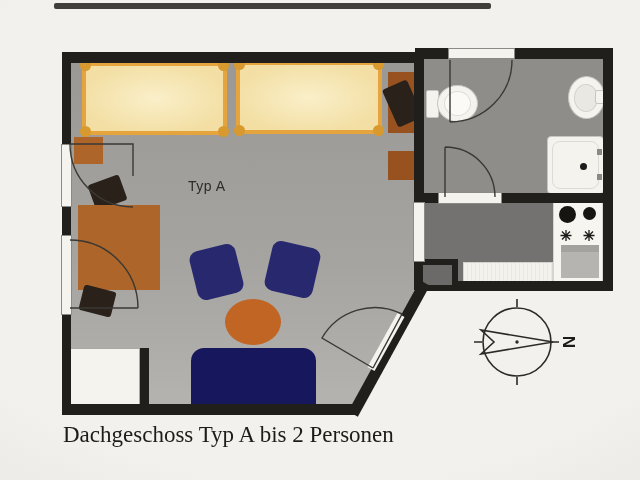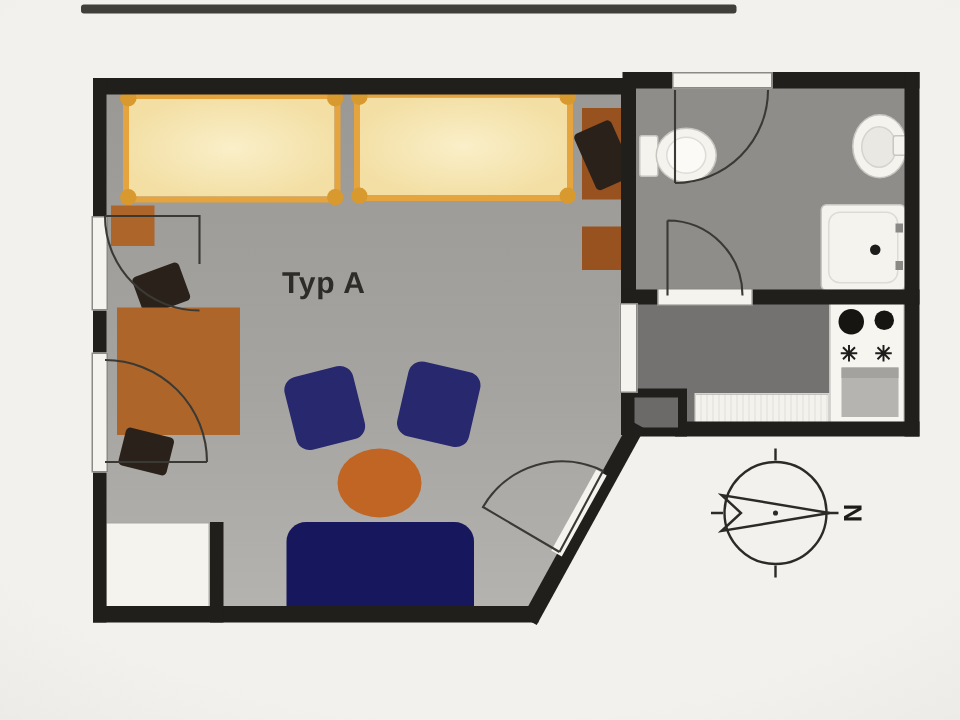--- a/index.html
+++ b/index.html
@@ -81,21 +81,21 @@
   #burner-small{left:29px;top:7px;width:13px;height:13px;}
   #oven{left:7px;top:45px;width:38px;height:33px;background:var(--appliance-gray);border-top:7px solid #a3a29e;box-sizing:border-box;}
   
   #overlay{left:0;top:0;width:640px;height:480px;}
   .sv-line{stroke:var(--line);stroke-width:1.4;fill:none;}
   .sv-wall{stroke:var(--wall);fill:none;}
   .sv-open{stroke:var(--fixture);fill:none;}
   .sv-compass{stroke:#2b2a27;stroke-width:1.6;fill:none;}
   #compass-north{font-family:"Liberation Sans", sans-serif;font-size:17px;font-weight:bold;fill:var(--text-dark);stroke:none;}
   
-  #room-label{left:188px;top:178px;font-size:20px;font-weight:bold;color:#2d2c29;letter-spacing:.5px;}
+  #room-label{left:188px;top:178px;font-size:14px;font-weight:normal;color:#2d2c29;letter-spacing:.5px;}
   #caption{left:63px;top:422px;font-family:"Liberation Serif", serif;font-size:23px;color:var(--text-dark);white-space:nowrap;}
   #top-strip{left:54px;top:3px;width:437px;height:6px;background:#403f39;border-radius:2px;}
 </style>
 </head>
 <body>
 
 <div id="photo">
   <div class="abs" id="top-strip"></div>
 
   <div class="abs" id="main-floor"></div>
@@ -183,13 +183,14 @@
     <g>
       <circle cx="517" cy="342" r="34" class="sv-compass"></circle>
       <path d="M 517 299 V 307 M 517 377 V 385 M 474 342 H 482 M 552 342 H 559" class="sv-compass"></path>
       <path d="M 553 342 L 481 330 L 494 342 L 481 354 Z" fill="var(--paper)" class="sv-compass" stroke-width="1.8"></path>
       <circle cx="517" cy="342" r="1.7" fill="#2b2a27" stroke="none"></circle>
       <text id="compass-north" x="568" y="342" text-anchor="middle" dominant-baseline="central" transform="rotate(90 568 342)">N</text>
     </g>
   </svg>
 
   <div class="abs" id="room-label">Typ A</div>
+  <div class="abs" id="caption">Dachgeschoss Typ A bis 2 Personen</div>
 </div>
 
 </body></html>

